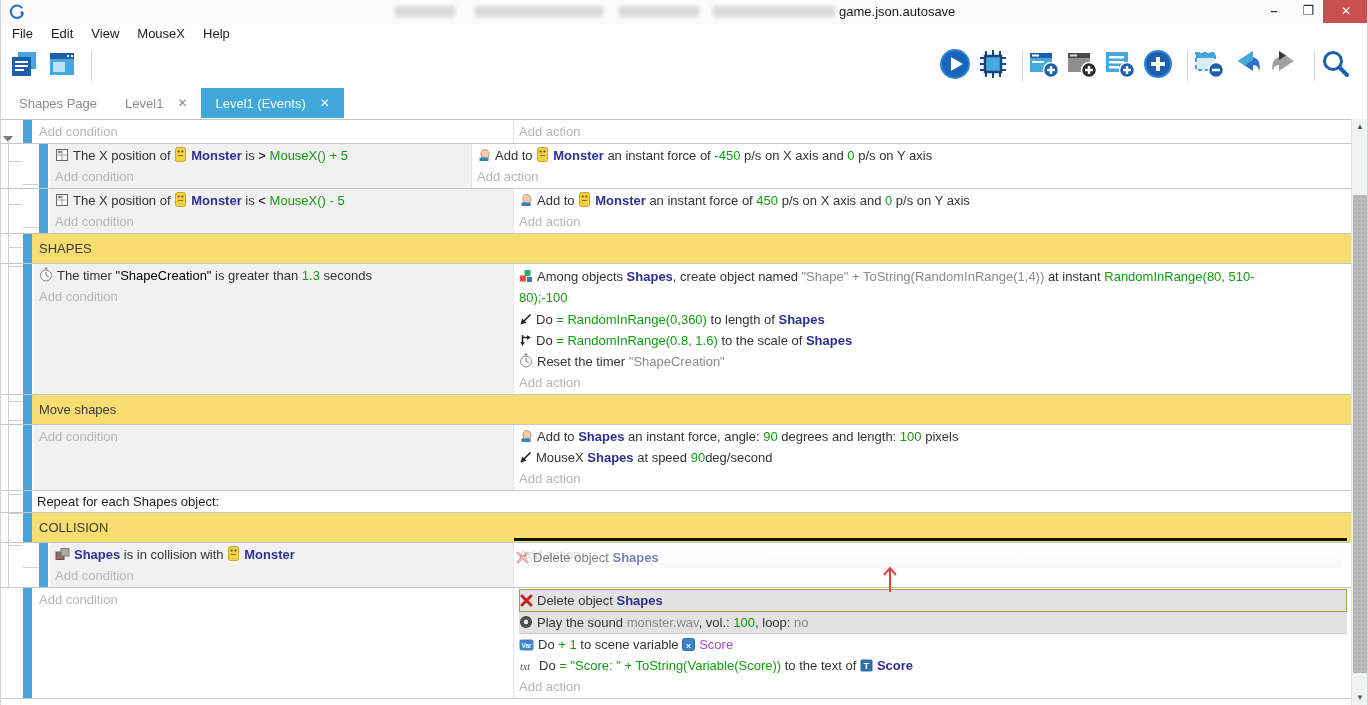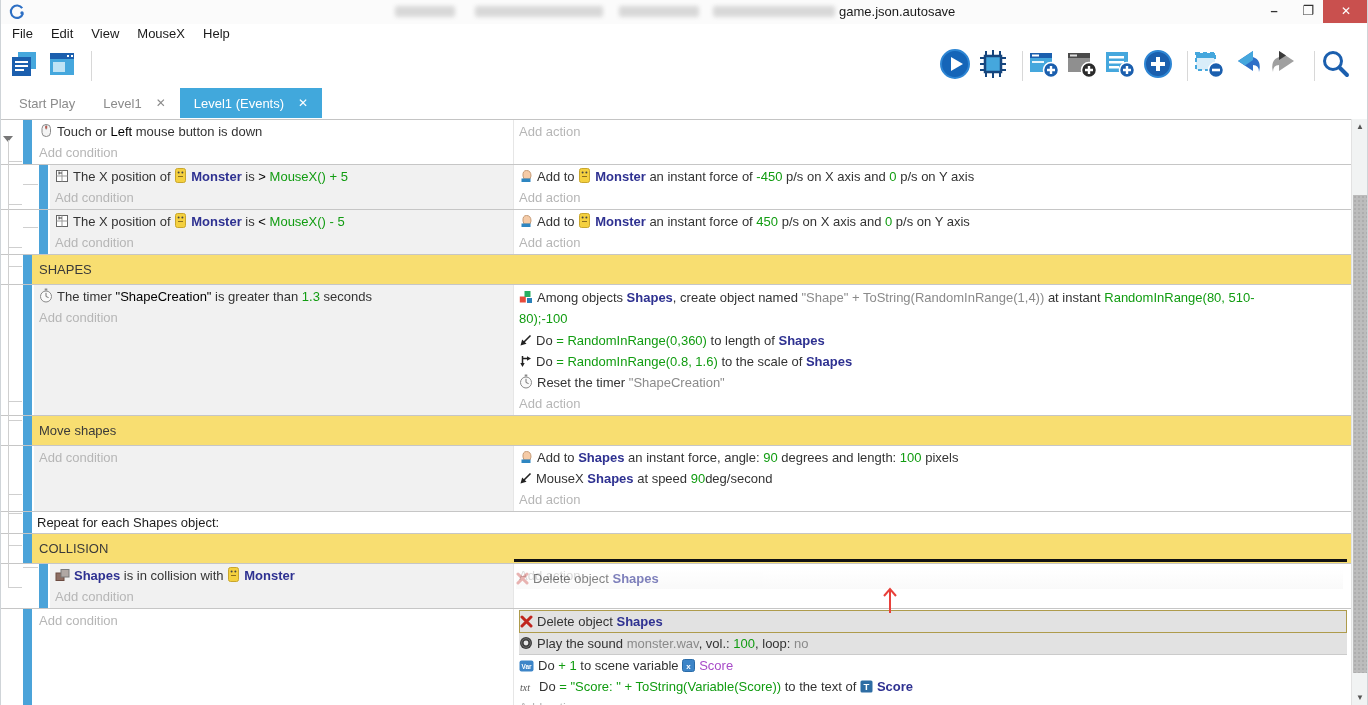--- a/index.html
+++ b/index.html
@@ -207,55 +207,50 @@
           <span class="ic"><svg width="32" height="32" viewBox="0 0 32 32">
               <circle cx="13" cy="13" r="8.5" fill="none" stroke="#1b5fae" stroke-width="3"></circle>
               <line x1="19.5" y1="19.5" x2="27" y2="27" stroke="#1b5fae" stroke-width="4" stroke-linecap="round"></line>
             </svg></span>
         </span>
       </span>
   </div>
 
   <div class="tabbar" id="tabbar">
       <div class="tab">
-        <span>Start Play</span>
+        <span>Shapes Page</span>
       </div>
       <div class="tab">
         <span>Level1</span>
         <span class="x">✕</span>
       </div>
       <div class="tab active">
         <span>Level1 (Events)</span>
         <span class="x">✕</span>
       </div>
     </div>
 
   <div class="sheet" id="sheet">
     <div id="events">
         <div class="evt">
           <div class="rail" style="width: 33px;">
             <div class="bar" style="margin-left: 22px;"></div>
           </div>
           <div class="cell cond" style="width: 479px;">
-            <div class="row"><span class="ic"><svg width="14" height="15" viewBox="0 0 14 15">
-                  <rect x="3" y="1.5" width="8.5" height="12" rx="4" fill="#f4f4f4" stroke="#8a8a8a"></rect>
-                  <line x1="7.2" y1="1.5" x2="7.2" y2="6.5" stroke="#8a8a8a"></line>
-                  <rect x="6.2" y="3" width="2" height="2.6" fill="#b75b52"></rect>
-                </svg></span><span class="run-k">Touch or </span><span class="run-p">Left</span><span class="run-k"> mouse button is down</span></div>
             <div class="row"><span class="run-ph">Add condition</span></div>
           </div>
           <div class="cell act">
             <div class="row"><span class="run-ph">Add action</span></div>
           </div>
         </div>
         <div class="evt">
           <div class="rail" style="width: 49px;">
             <div class="bar" style="margin-left: 38px;"></div>
           </div>
-          <div class="cell cond shaded" style="width: 463px;">
+          <div class="cell cond shaded" style="width: 421px;">
             <div class="row"><span class="ic"><svg width="14" height="14" viewBox="0 0 14 14">
                   <rect x="1.5" y="1.5" width="11" height="11" fill="#fff" stroke="#666"></rect>
                   <line x1="7" y1="1.5" x2="7" y2="12.5" stroke="#999"></line>
                   <line x1="1.5" y1="7" x2="12.5" y2="7" stroke="#999"></line>
                   <line x1="4" y1="4" x2="7" y2="4" stroke="#444"></line>
                   <line x1="4" y1="2.5" x2="4" y2="5.5" stroke="#444"></line>
                 </svg></span><span class="run-k">The X position of </span><span class="ic"><svg width="13" height="15" viewBox="0 0 13 15">
                   <rect x="1.5" y="0.5" width="10" height="14" rx="2" fill="#F4D03F" stroke="#c9a62c"></rect>
                   <circle cx="4.6" cy="4.4" r="1" fill="#444"></circle>
                   <circle cx="8.4" cy="4.4" r="1" fill="#444"></circle>

